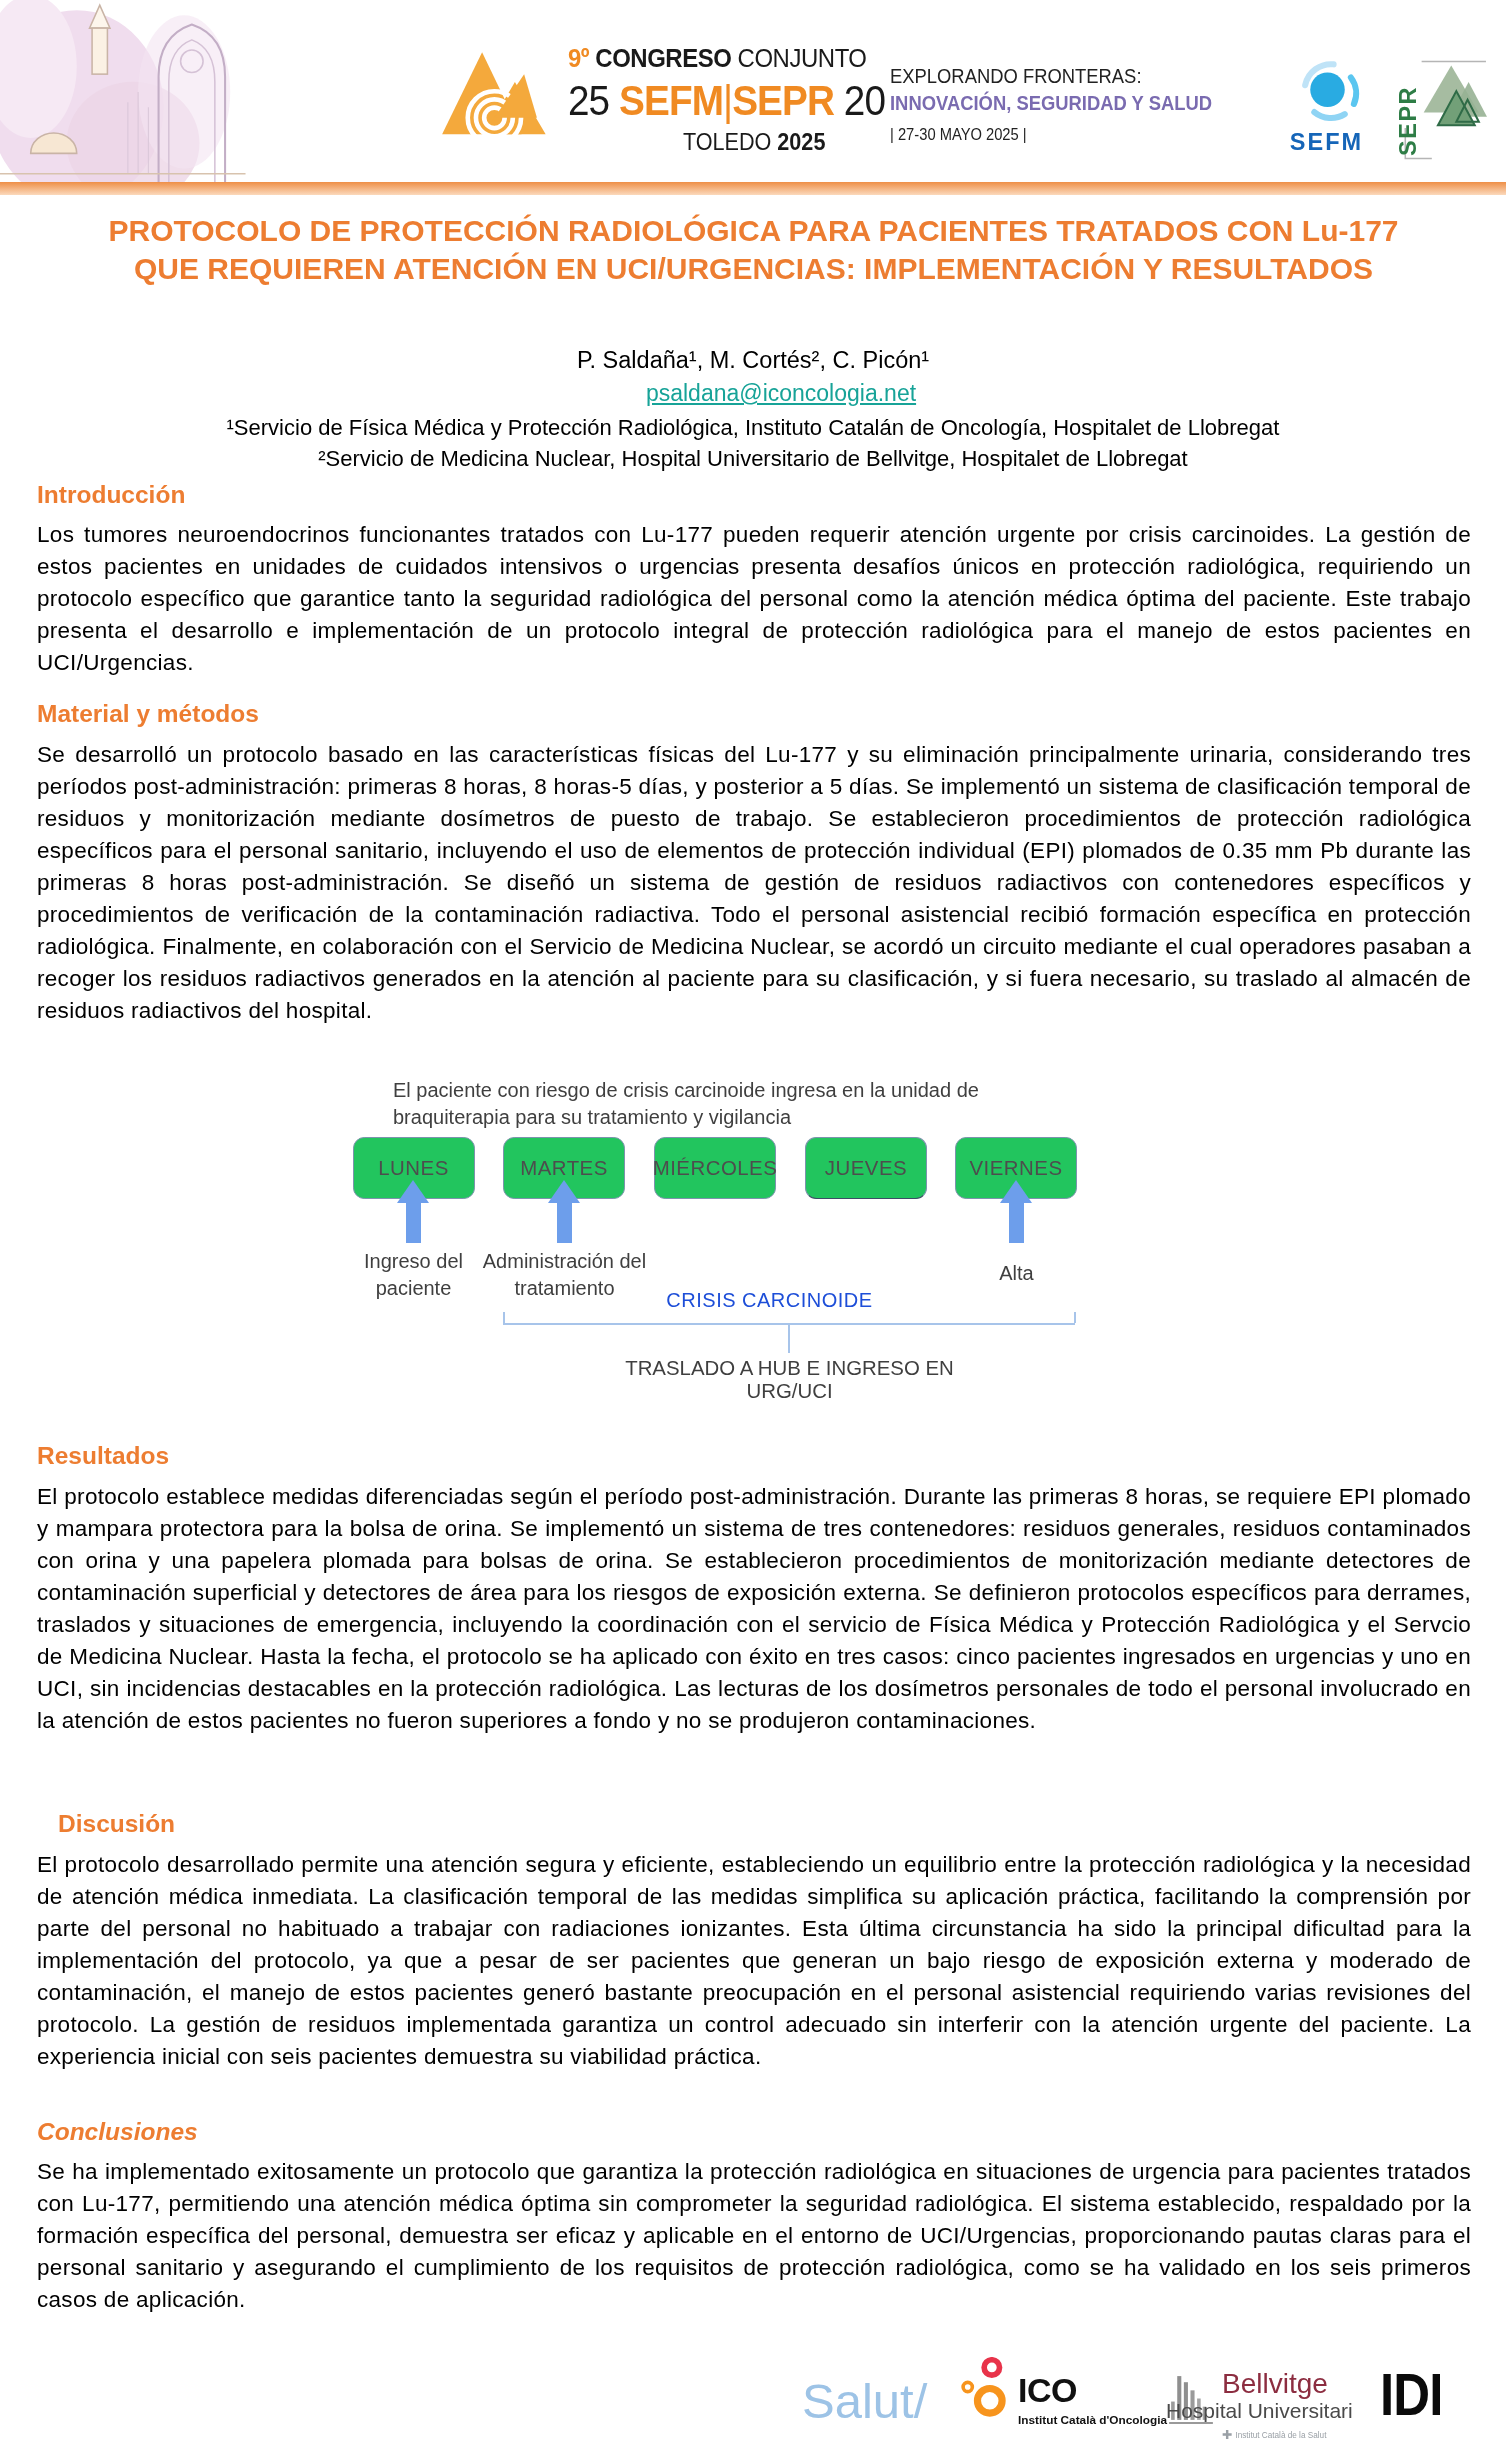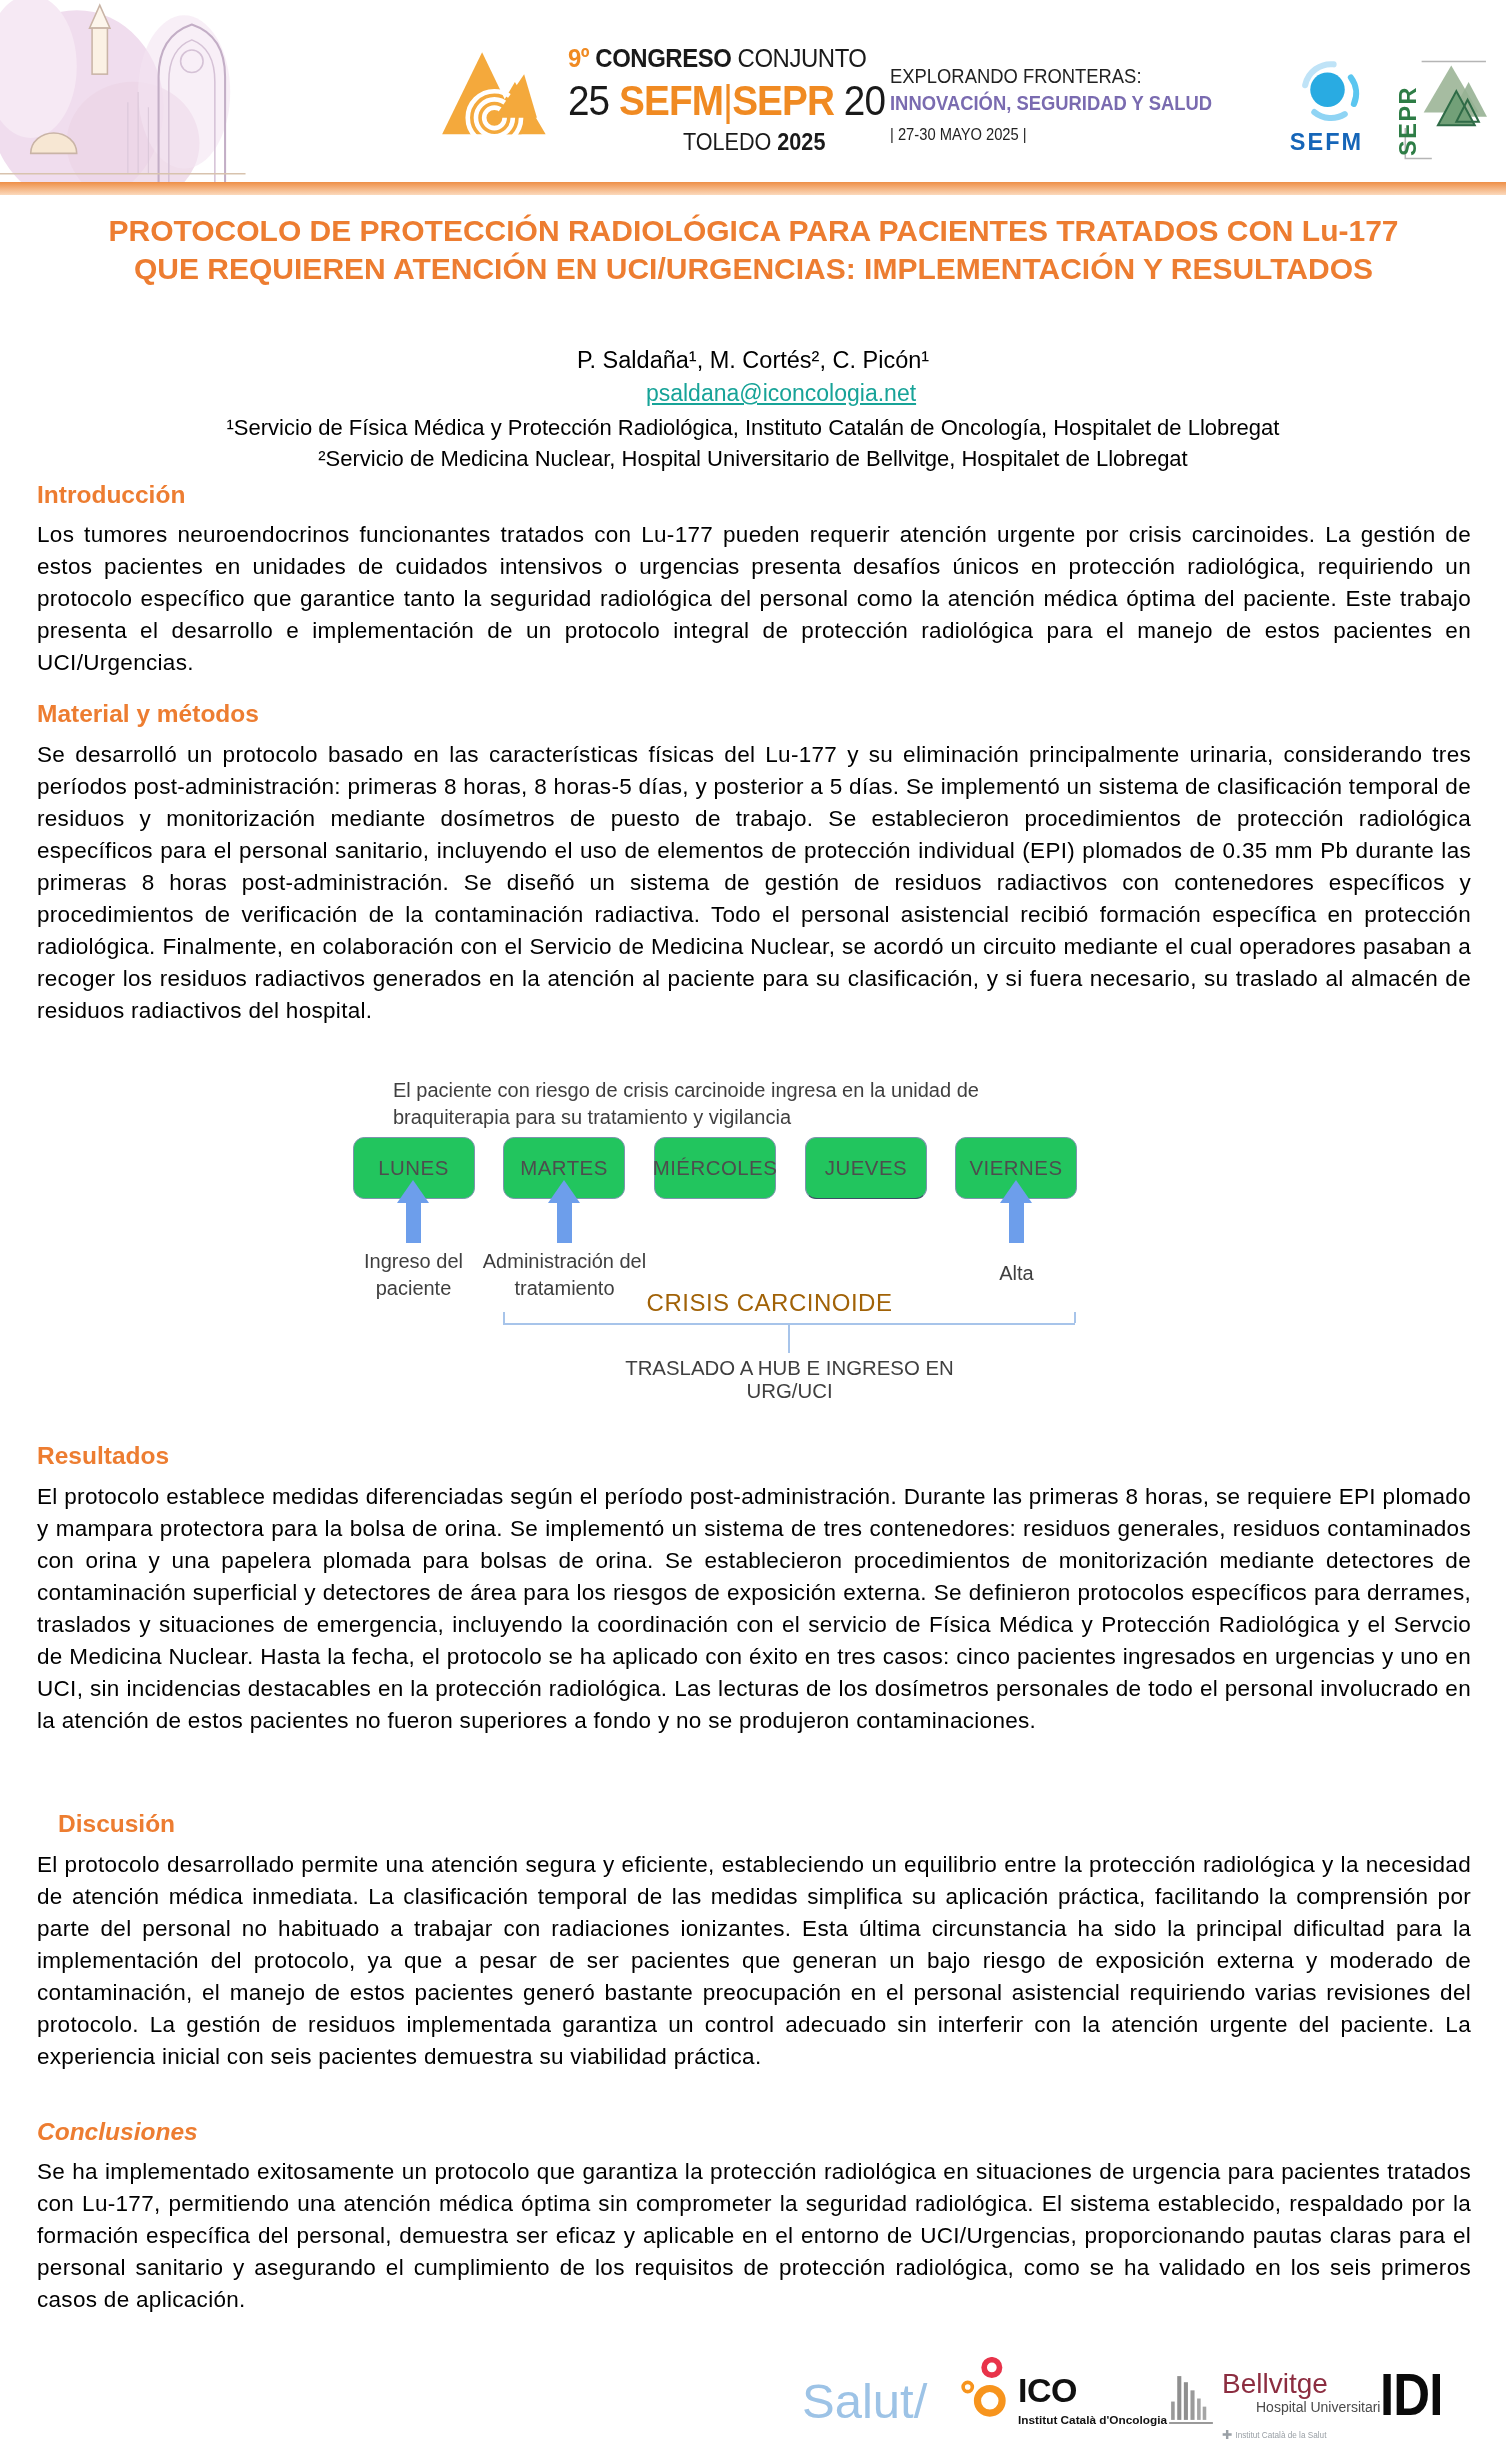--- a/index.html
+++ b/index.html
@@ -66,38 +66,38 @@
     border-bottom:23.5px solid #6d9eeb; }
   .up-arrow::after { content:""; position:absolute; top:22.5px; left:8.7px;
     width:15.3px; height:40px; background:#6d9eeb; }
   .arr-0 { left:70px; } .arr-1 { left:221px; } .arr-2 { left:673px; }
   .arrow-label { position:absolute; top:183px; font-size:20px; line-height:26.6px;
     color:#3f3f3f; text-align:center; }
   .lab-0 { left:15px; width:143px; }
   .lab-1 { left:148px; width:179px; }
   .lab-2 { left:623px; width:133px; top:195px; }
   .crisis { position:absolute; top:224px; left:289px; width:307px; text-align:center;
-    font-size:24px; color:#a16207; letter-spacing:0.5px; }
+    font-size:20px; color:#1d4ed8; letter-spacing:0.5px; }
   .bracket-h { position:absolute; top:258px; left:176px; width:572px; height:1.5px; background:#a7c4ea; }
   .bracket-tick-l { position:absolute; top:247px; left:176px; width:1.5px; height:11.2px; background:#a7c4ea; }
   .bracket-tick-r { position:absolute; top:247px; left:747px; width:1.5px; height:11.2px; background:#a7c4ea; }
   .bracket-stem { position:absolute; top:258px; left:461px; width:1.5px; height:30px; background:#a7c4ea; }
   .traslado { position:absolute; top:292px; left:253px; width:419px; text-align:center;
     font-size:20.4px; color:#3f3f3f; }
   .red-note { position:absolute; top:323px; left:255px; width:378px; text-align:center;
     font-size:19.4px; line-height:27px; color:#ff0000; }
   
   .salut { position:absolute; top:2373px; left:802px; font-size:49px; color:#9DC3E6; }
   .ico-rings { position:absolute; left:959px; top:2357px; width:59px; height:61px; }
   .ico-name { position:absolute; left:1018px; top:2371px; font-size:34px; font-weight:bold;
     color:#111; letter-spacing:-0.5px; }
   .ico-sub { position:absolute; left:1018px; top:2413px; font-size:11.8px; font-weight:bold; color:#111; }
   .bell-bars { position:absolute; left:1169px; top:2371px; width:45px; height:55px; }
   .bell-name { position:absolute; left:1222px; top:2368px; font-size:28px; color:#8C2D40; }
-  .bell-sub { position:absolute; left:1256px; top:2399px; font-size:14px; color:#4a4a4a; }
+  .bell-sub { position:absolute; left:1166px; top:2399px; font-size:21px; color:#4a4a4a; }
   .bell-mini { position:absolute; left:1222px; top:2431px; font-size:8.2px; line-height:9.7px;
     color:#9aa0a6; display:flex; align-items:center; gap:3.1px; }
   .bell-mini .cross { font-size:12.3px; color:#9aa0a6; }
   .idi { position:absolute; left:1380px; top:2360px; font-size:60px; font-weight:900;
     color:#0b0b0b; letter-spacing:-1px; transform:scaleX(0.85); transform-origin:left top; }
 </style>
 </head>
 <body>
 
 <div class="header">

